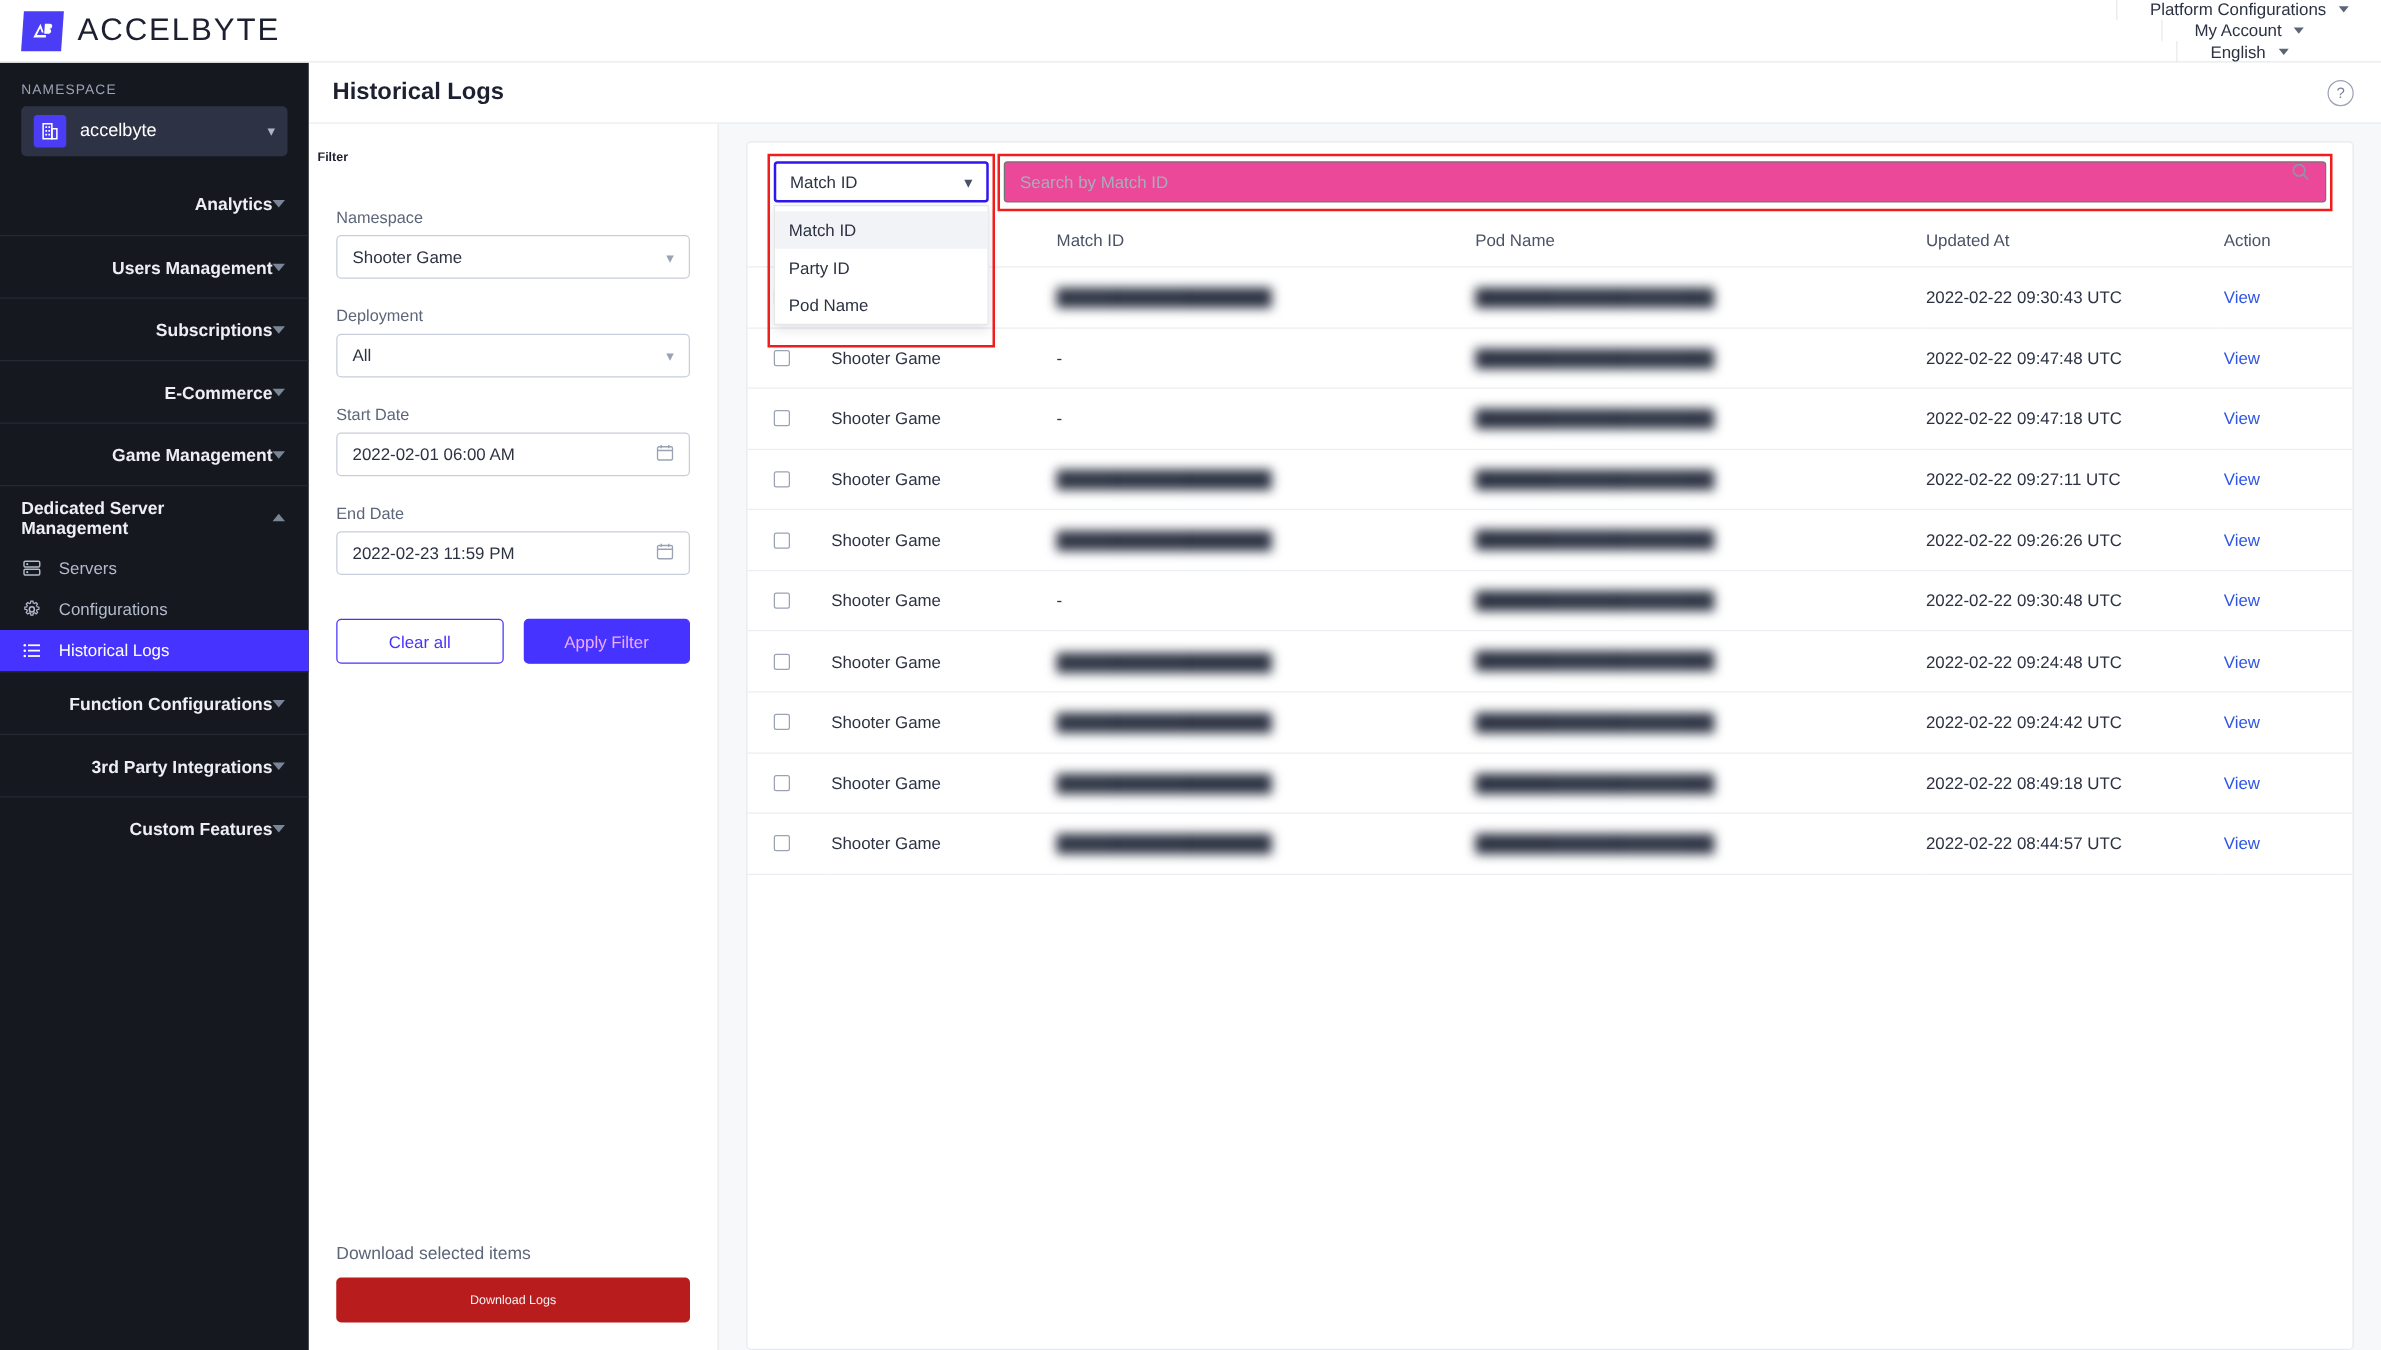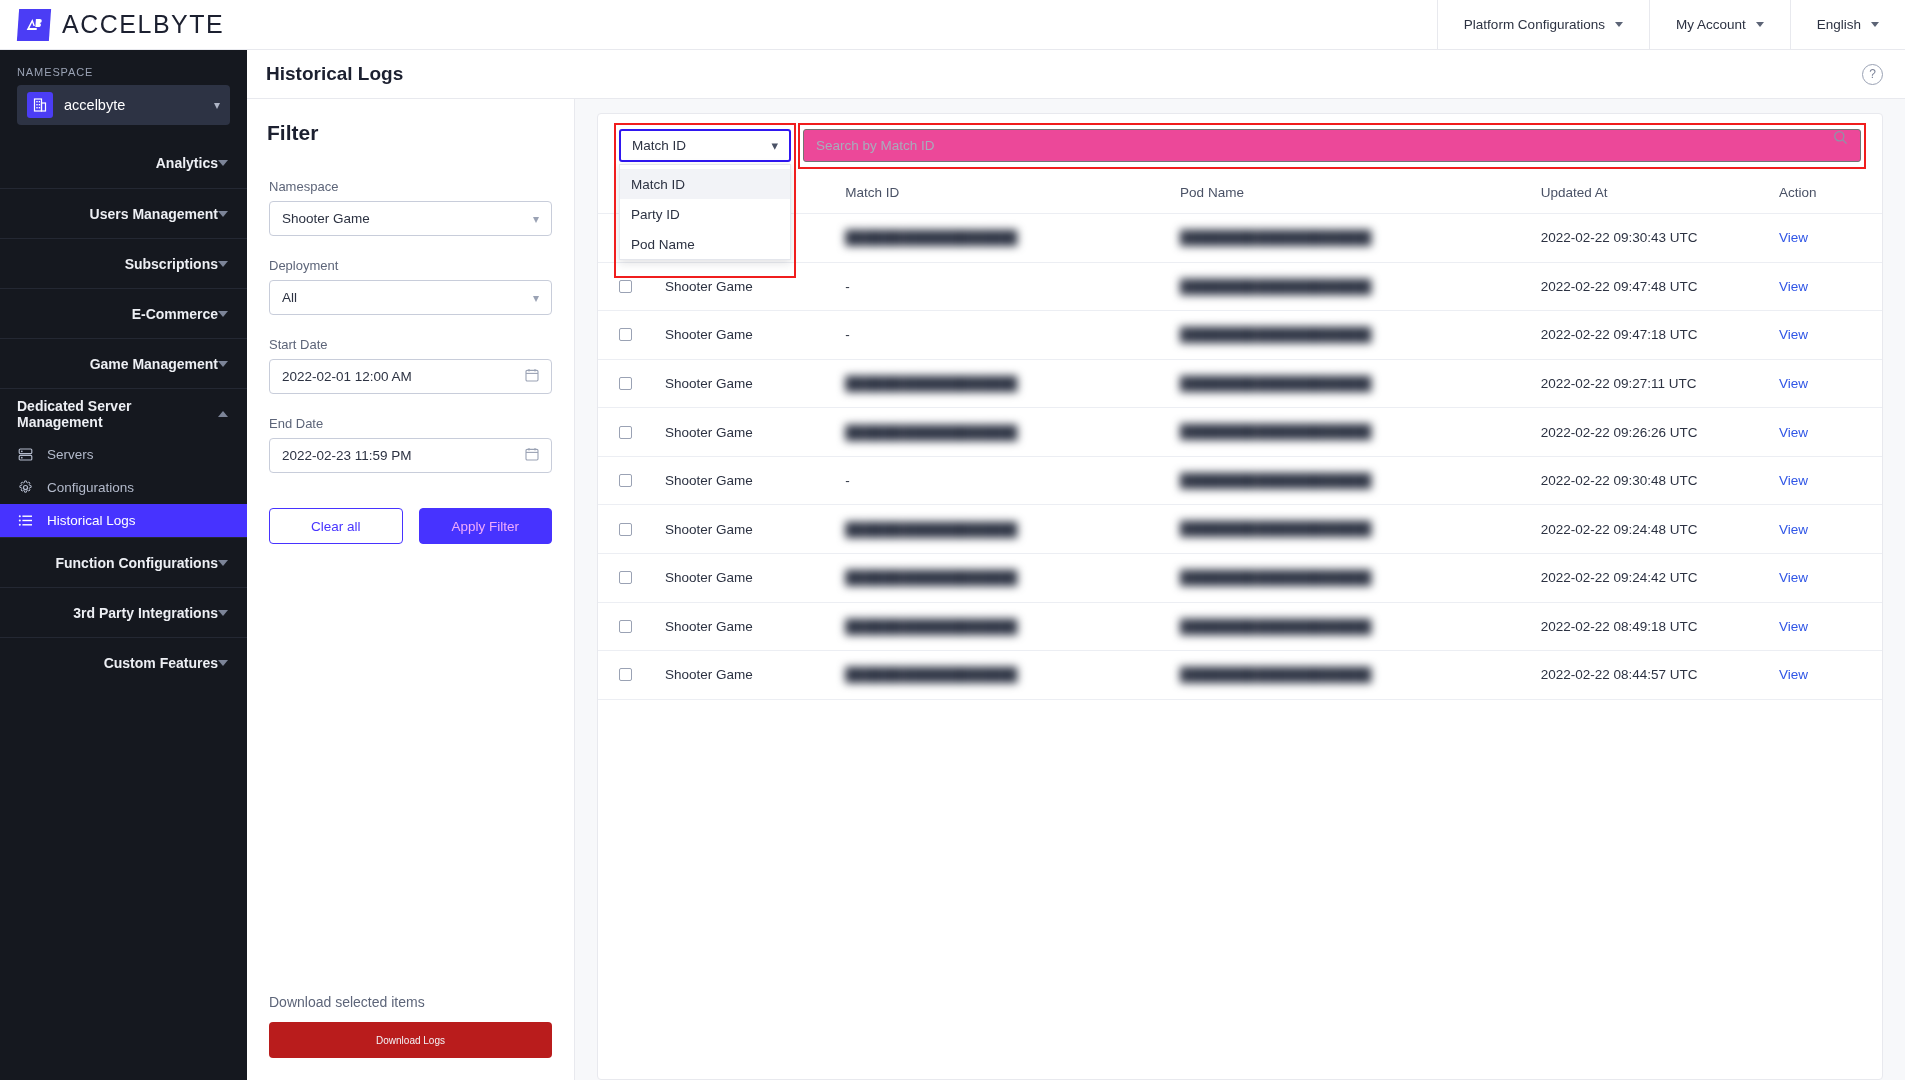--- a/index.html
+++ b/index.html
@@ -20,21 +20,21 @@
   }
   .brand { display: flex; align-items: center; gap: 12px; padding-left: 18px; }
   .brand-mark {
     width: 32px; height: 32px; background: #4b3df5;
     display: flex; align-items: center; justify-content: center;
     color: #fff; font-size: 16px; font-weight: bold; font-style: italic;
     transform: skewX(-4deg);
   }
   .brand-text { font-size: 25px; letter-spacing: 1.5px; color: #1c2030; }
   .brand-text .lite { font-weight: 300; }
-  .topnav { display: flex; align-items: center; height: 50px; }
+  .topnav { display: flex; align-items: center; height: 50px; flex-direction: column; }
   .topnav-item {
     display: flex; align-items: center; gap: 10px;
     padding: 0 26px; height: 50px;
     font-size: 13.5px; color: #2c3242;
     border-left: 1px solid #e8e9ee; cursor: pointer;
   }
   .caret { width: 0; height: 0; border-left: 4.5px solid transparent; border-right: 4.5px solid transparent; border-top: 5px solid #5c6476; }
 
   .body-row { display: flex; flex: 1; min-height: 0; }
 
@@ -85,21 +85,21 @@
   }
 
   .content { display: flex; flex: 1; min-height: 0; }
 
   
   .filter-panel {
     width: 328px; min-width: 328px; border-right: 1px solid #e8e9ee;
     display: flex; flex-direction: column; background: #fff;
     position: relative; z-index: 5;
   }
-  .filter-title { font-size: 21px; font-weight: bold; color: #1c2030; padding: 22px 0 0 20px; }
+  .filter-title { font-size: 10px; font-weight: bold; color: #1c2030; padding: 22px 0 0 7px; }
   .filter-body { padding: 34px 22px 0 22px; }
   .field-label { font-size: 13px; color: #5d6579; margin-bottom: 7px; }
   .field-label.mt { margin-top: 22px; }
   .sel-box {
     height: 35px; border: 1px solid #c8cdda; border-radius: 4px;
     display: flex; align-items: center; justify-content: space-between;
     padding: 0 12px; font-size: 13.5px; color: #2c3242; cursor: pointer; background: #fff;
   }
   .sel-box .chev { color: #9aa2b4; font-size: 12px; }
   .cal-ico { color: #9aa2b4; }
@@ -322,21 +322,21 @@
             </div>
 
             <div class="field-label mt">Deployment</div>
             <div class="sel-box">
               <span>All</span>
               <span class="chev">▾</span>
             </div>
 
             <div class="field-label mt">Start Date</div>
             <div class="sel-box">
-              <span>2022-02-01 12:00 AM</span>
+              <span>2022-02-01 06:00 AM</span>
               <span class="cal-ico">
                 <svg width="14" height="14" viewBox="0 0 14 14">
                     <rect x="1" y="2.4" width="12" height="10.6" rx="1.2" fill="none" stroke="currentColor" stroke-width="1.1"></rect>
                     <line x1="1" y1="5.4" x2="13" y2="5.4" stroke="currentColor" stroke-width="1.1"></line>
                     <line x1="4" y1="1" x2="4" y2="3.6" stroke="currentColor" stroke-width="1.1"></line>
                     <line x1="10" y1="1" x2="10" y2="3.6" stroke="currentColor" stroke-width="1.1"></line>
                   </svg>
               </span>
             </div>
 

